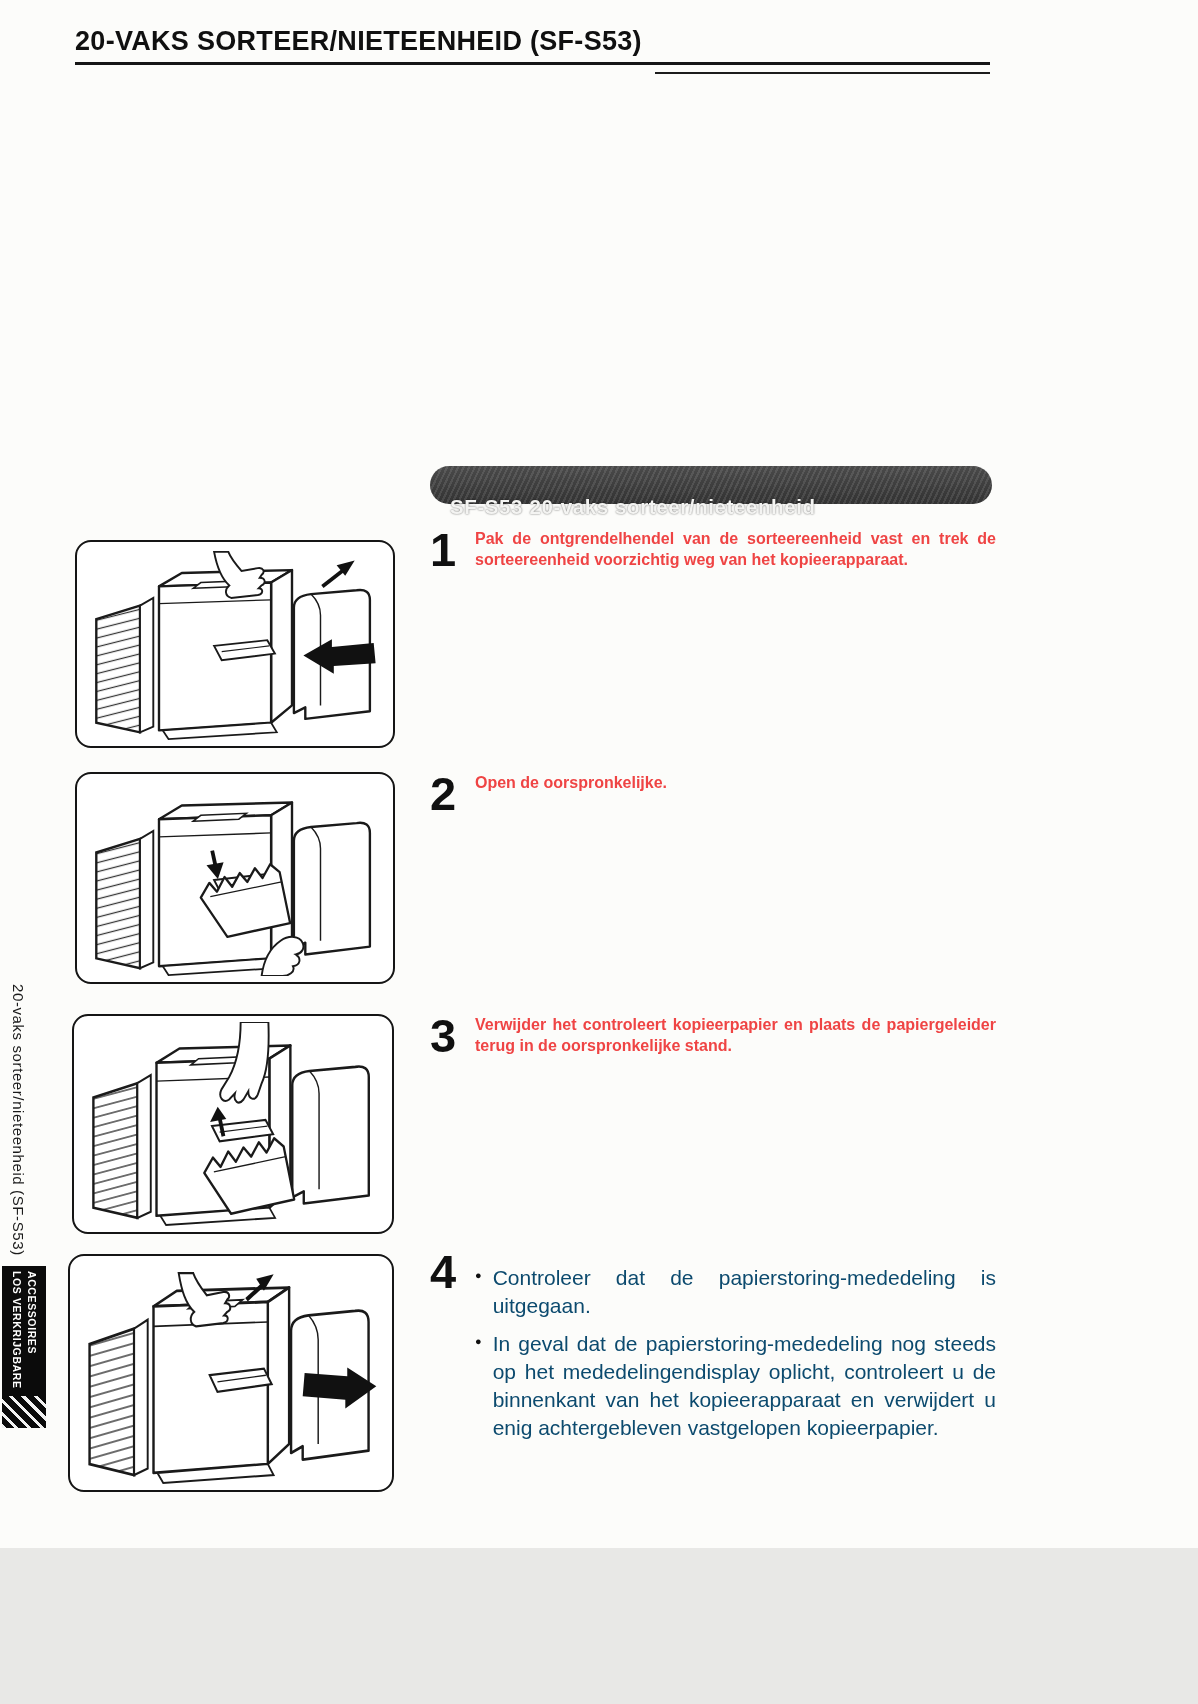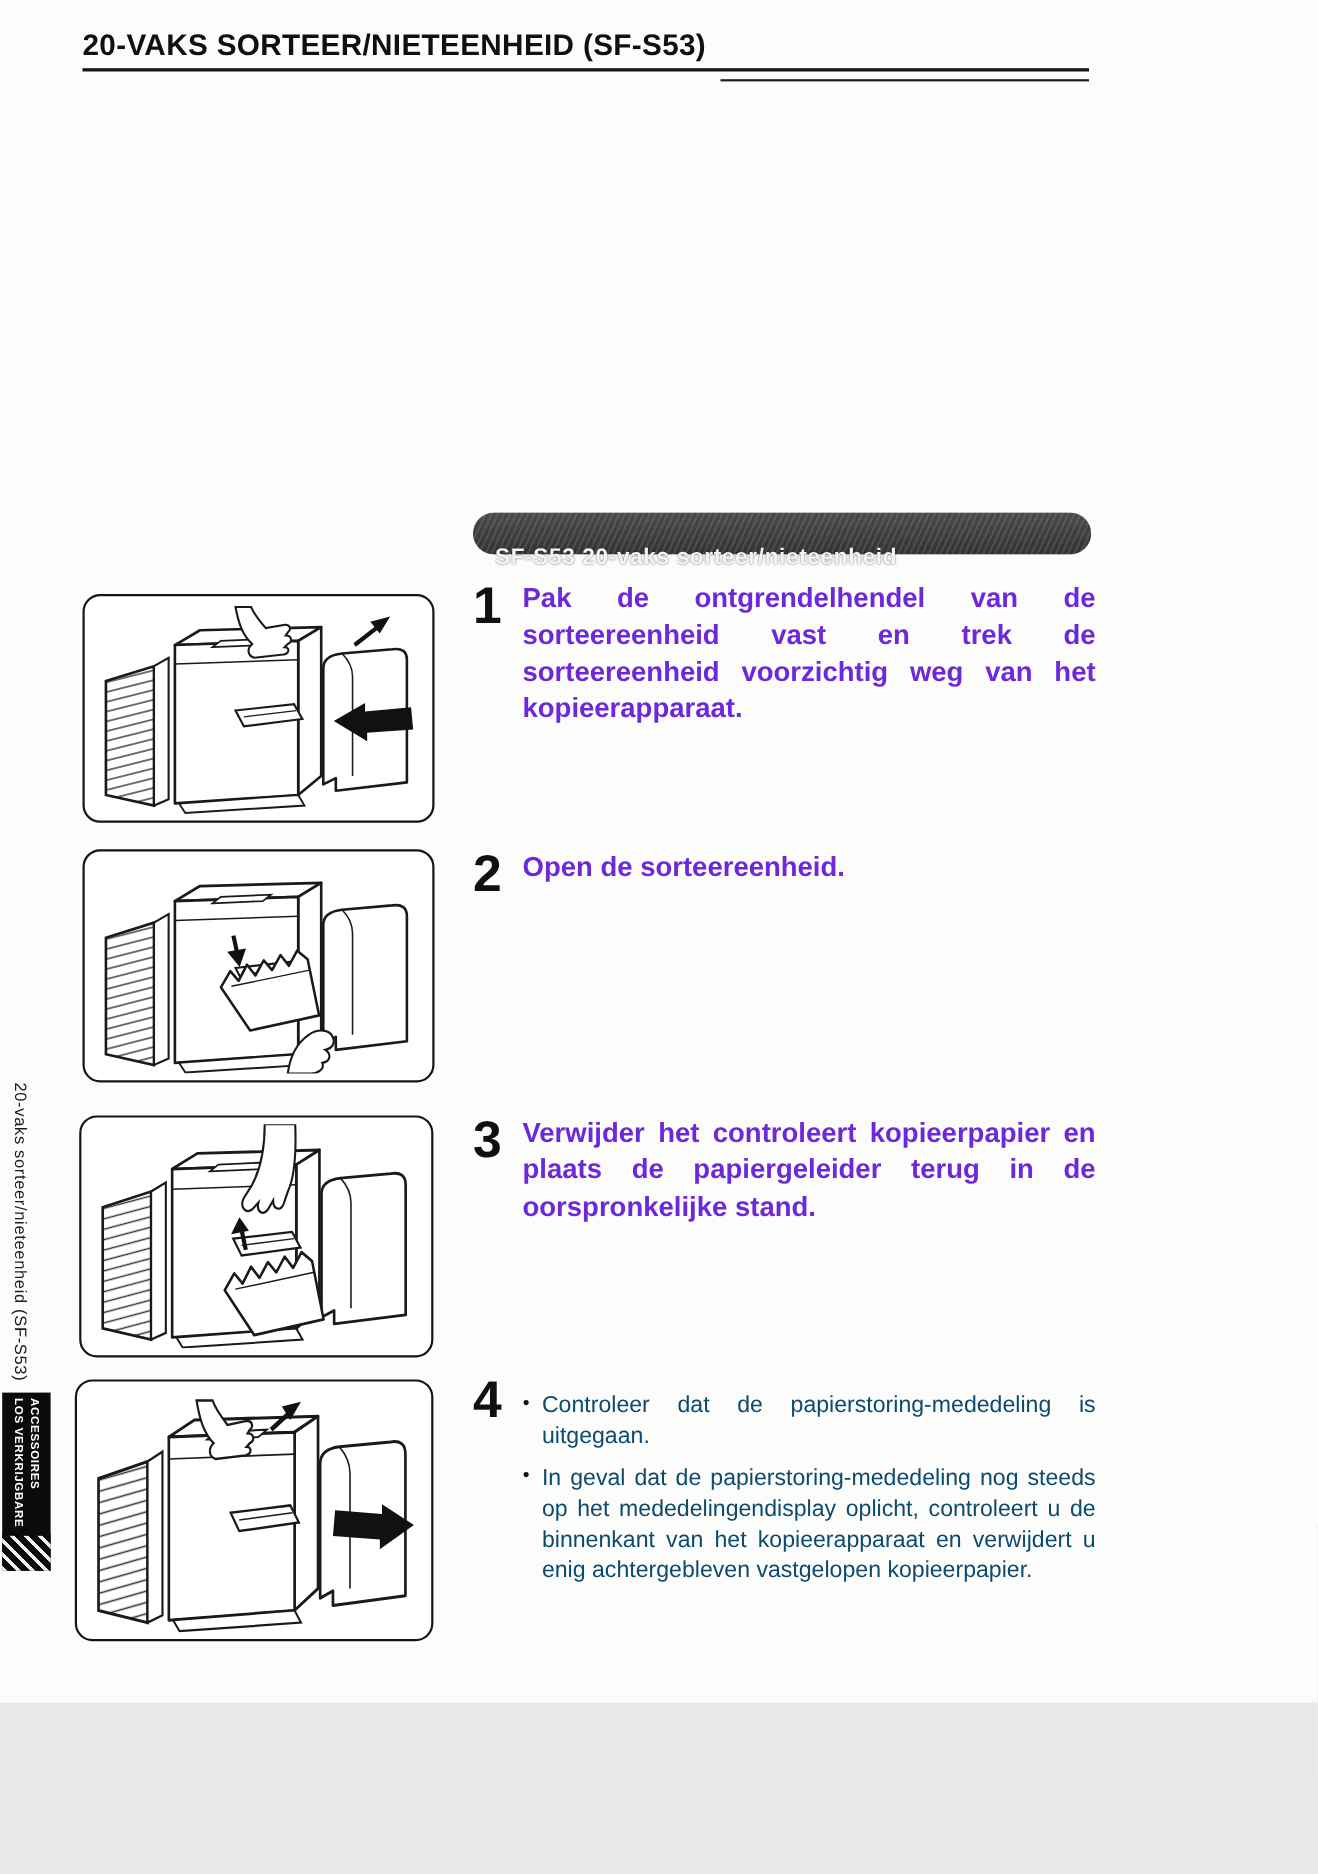--- a/index.html
+++ b/index.html
@@ -57,21 +57,21 @@
   .step1 { top:528px; }
   .step2 { top:772px; }
   .step3 { top:1014px; }
   .step4 { top:1250px; }
   .step-number {
     font-size:47px; font-weight:bold; line-height:0.95; color:#101010;
     min-width:30px;
   }
   .step-body { flex:1; }
   .step-text {
-    font-size:25px; font-weight:bold; line-height:1.33; color:#6d28d9;
+    font-size:16px; font-weight:bold; line-height:1.33; color:#ef4444;
     text-align:justify;
   }
   .bullets { margin-top:14px; }
   .bullet { display:flex; gap:11px; margin-top:11px; }
   .bullet-dot { font-size:11px; line-height:1; margin-top:6px; color:#101010; }
   .bullet-text { font-size:21px; line-height:1.32; color:#0c4a6e; text-align:justify; }
 
   
   .side-label {
     position:absolute; left:10px; top:984px; height:300px;
@@ -198,21 +198,21 @@
   <div class="step step1">
     <div class="step-number">1</div>
     <div class="step-body">
       <p class="step-text">Pak de ontgrendelhendel van de sorteereenheid vast en trek de sorteereenheid voorzichtig weg van het kopieerapparaat.</p>
     </div>
   </div>
 
   <div class="step step2">
     <div class="step-number">2</div>
     <div class="step-body">
-      <p class="step-text">Open de sorteereenheid.</p>
+      <p class="step-text">Open de oorspronkelijke.</p>
     </div>
   </div>
 
   <div class="step step3">
     <div class="step-number">3</div>
     <div class="step-body">
       <p class="step-text">Verwijder het controleert kopieerpapier en plaats de papiergeleider terug in de oorspronkelijke stand.</p>
     </div>
   </div>
 

